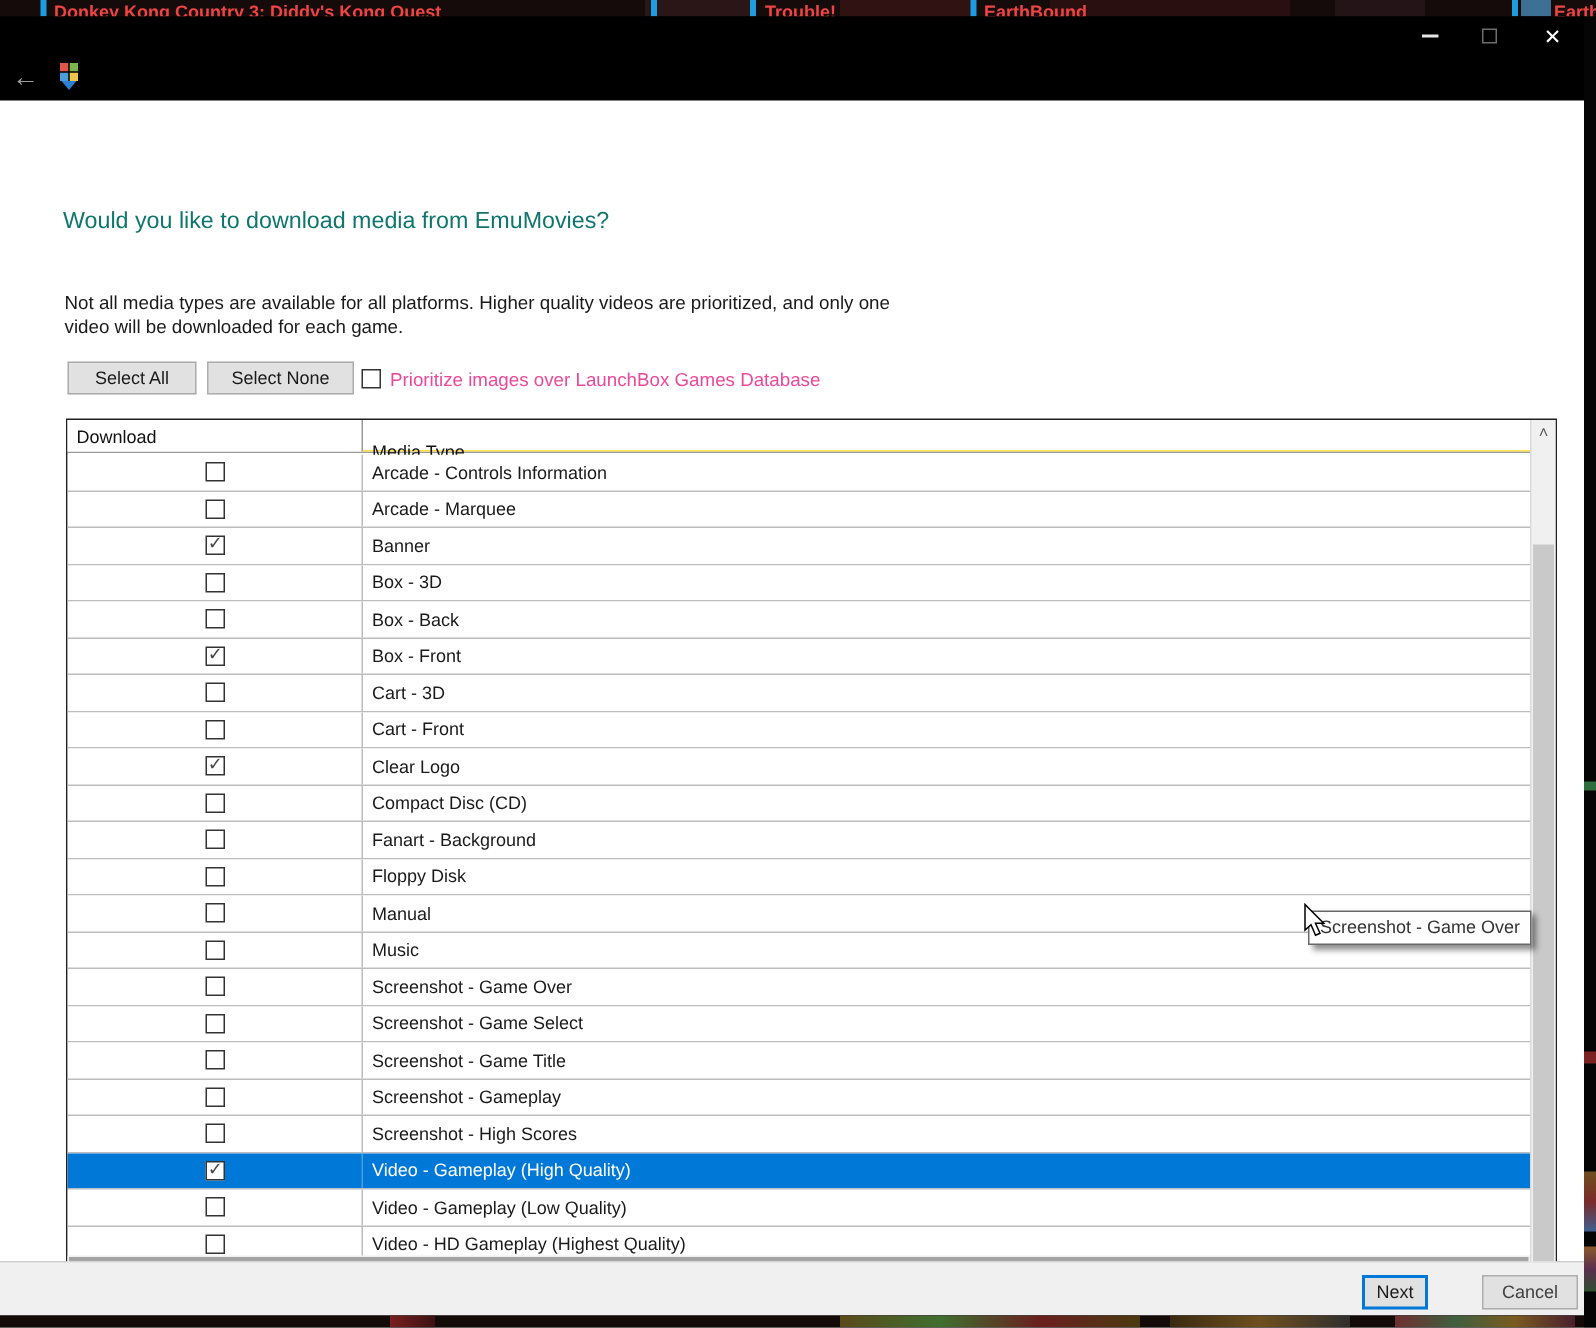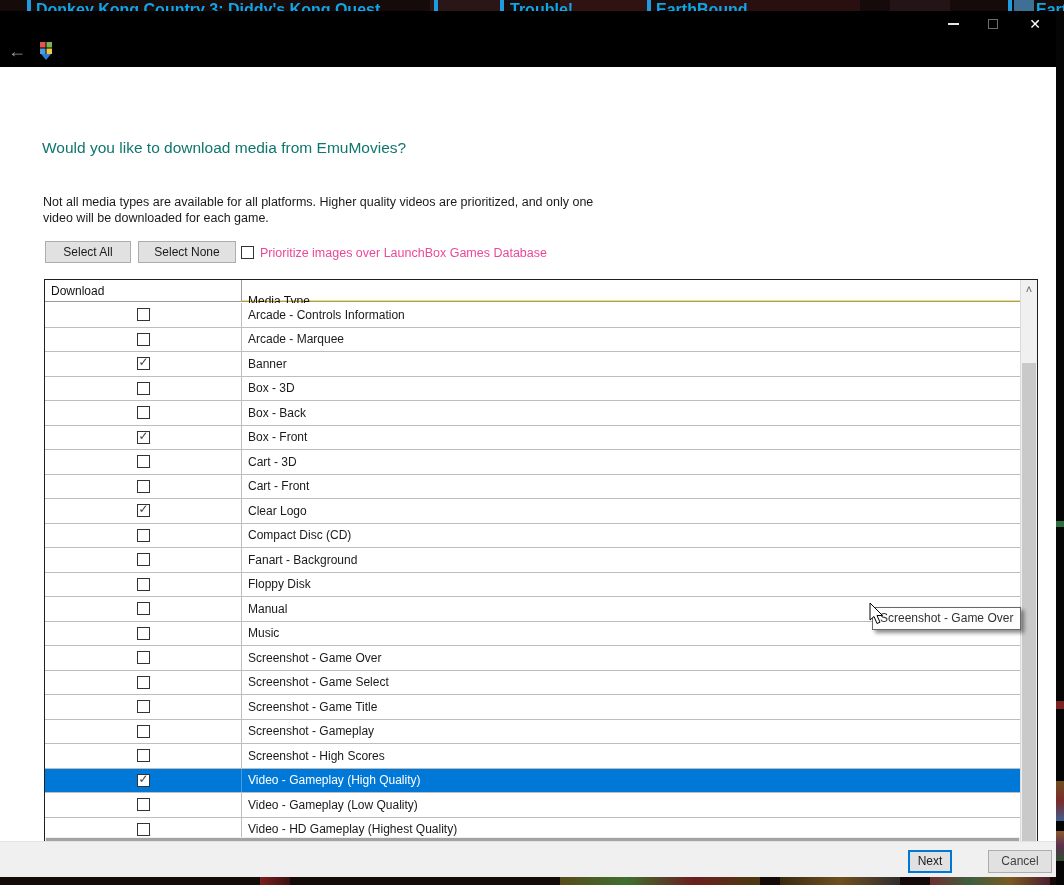--- a/index.html
+++ b/index.html
@@ -4,21 +4,21 @@
 <style>
   * { margin:0; padding:0; box-sizing:border-box; }
   html,body { width:1064px; height:885px; overflow:hidden; }
   body { font-family:"Liberation Sans", sans-serif; background:#000; position:relative; }
 
   .screen { position:absolute; inset:0; }
 
   
   .bg-top { position:absolute; left:0; top:0; width:1064px; height:11px; background:#150b0b; overflow:hidden; }
   .bg-seg { position:absolute; top:0; height:11px; }
-  .bg-title { position:absolute; top:1px; color:#0ea5e9; font-weight:bold; font-size:16px; white-space:nowrap; }
+  .bg-title { position:absolute; top:1px; color:#ef4444; font-weight:bold; font-size:12px; white-space:nowrap; }
   .bg-bottom { position:absolute; left:0; bottom:0; width:1064px; height:8px; background:#140b08; overflow:hidden; }
   .bg-bottom .bb { position:absolute; top:0; height:8px; }
   .bg-right { position:absolute; right:0; top:11px; width:8px; height:874px; background:#050505; overflow:hidden; }
   .bg-right .br { position:absolute; left:0; width:8px; }
 
   
   .titlebar { position:absolute; left:0; top:11px; width:1056px; height:26px; background:#000; }
   .win-btn { position:absolute; top:0; width:34px; height:26px; display:flex; align-items:center; justify-content:center; cursor:default; }
   .btn-min { right:86px; } .btn-max { right:46px; } .btn-close { right:4px; }
   .min-glyph { width:11px; height:2px; background:#e6e6e6; }

